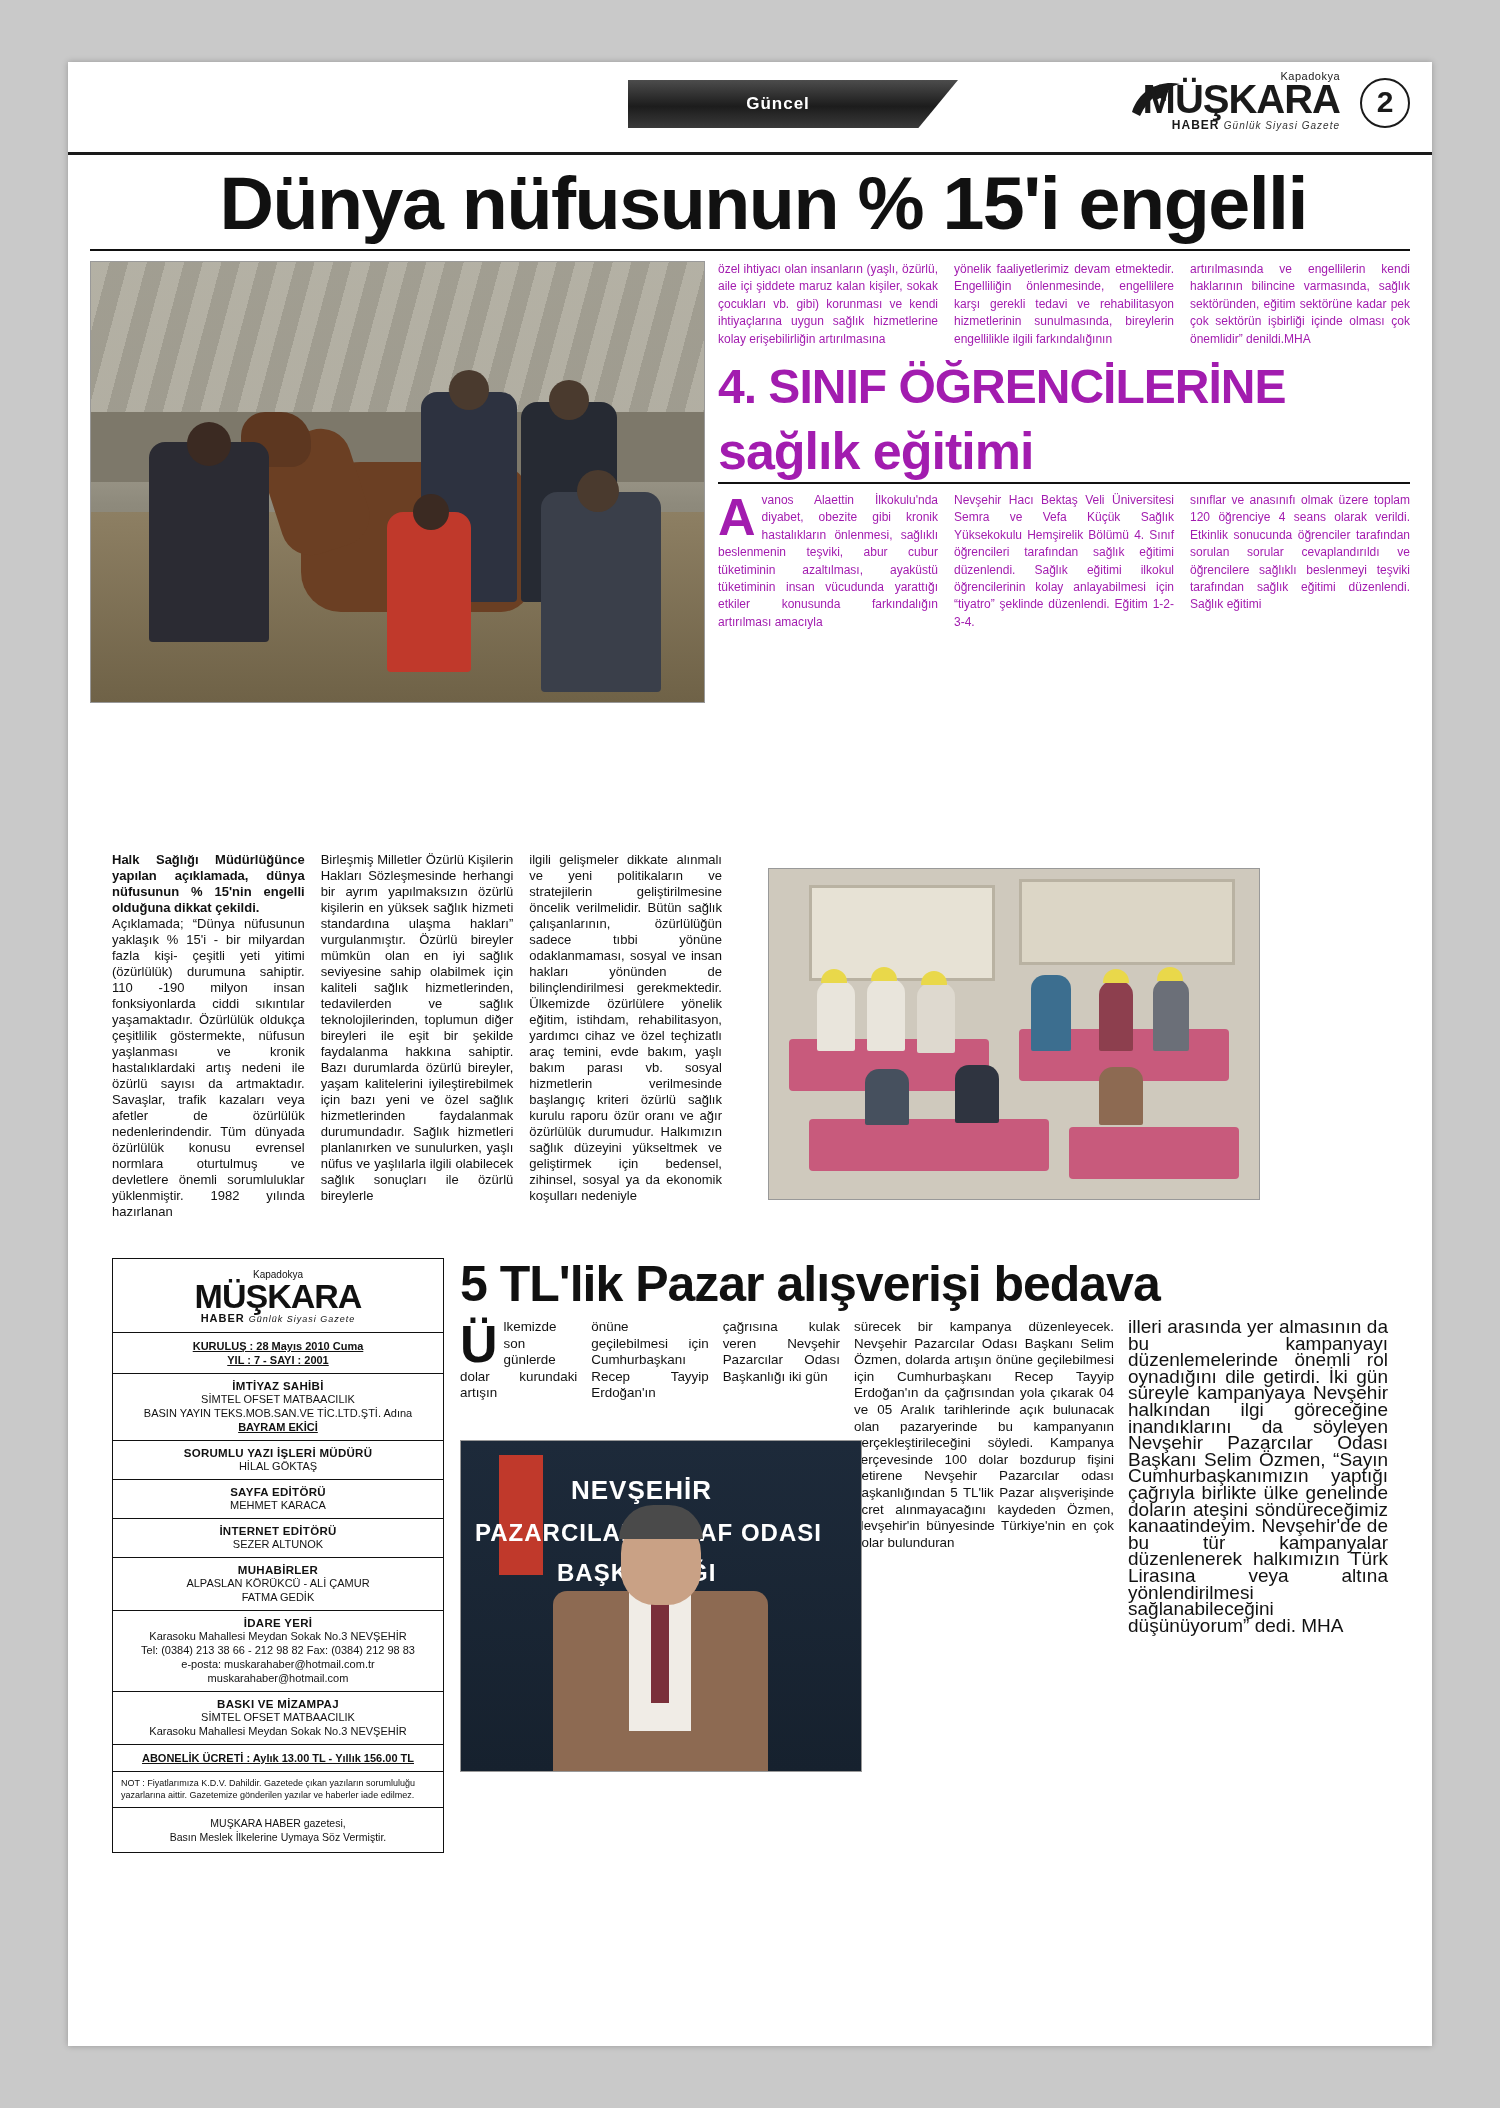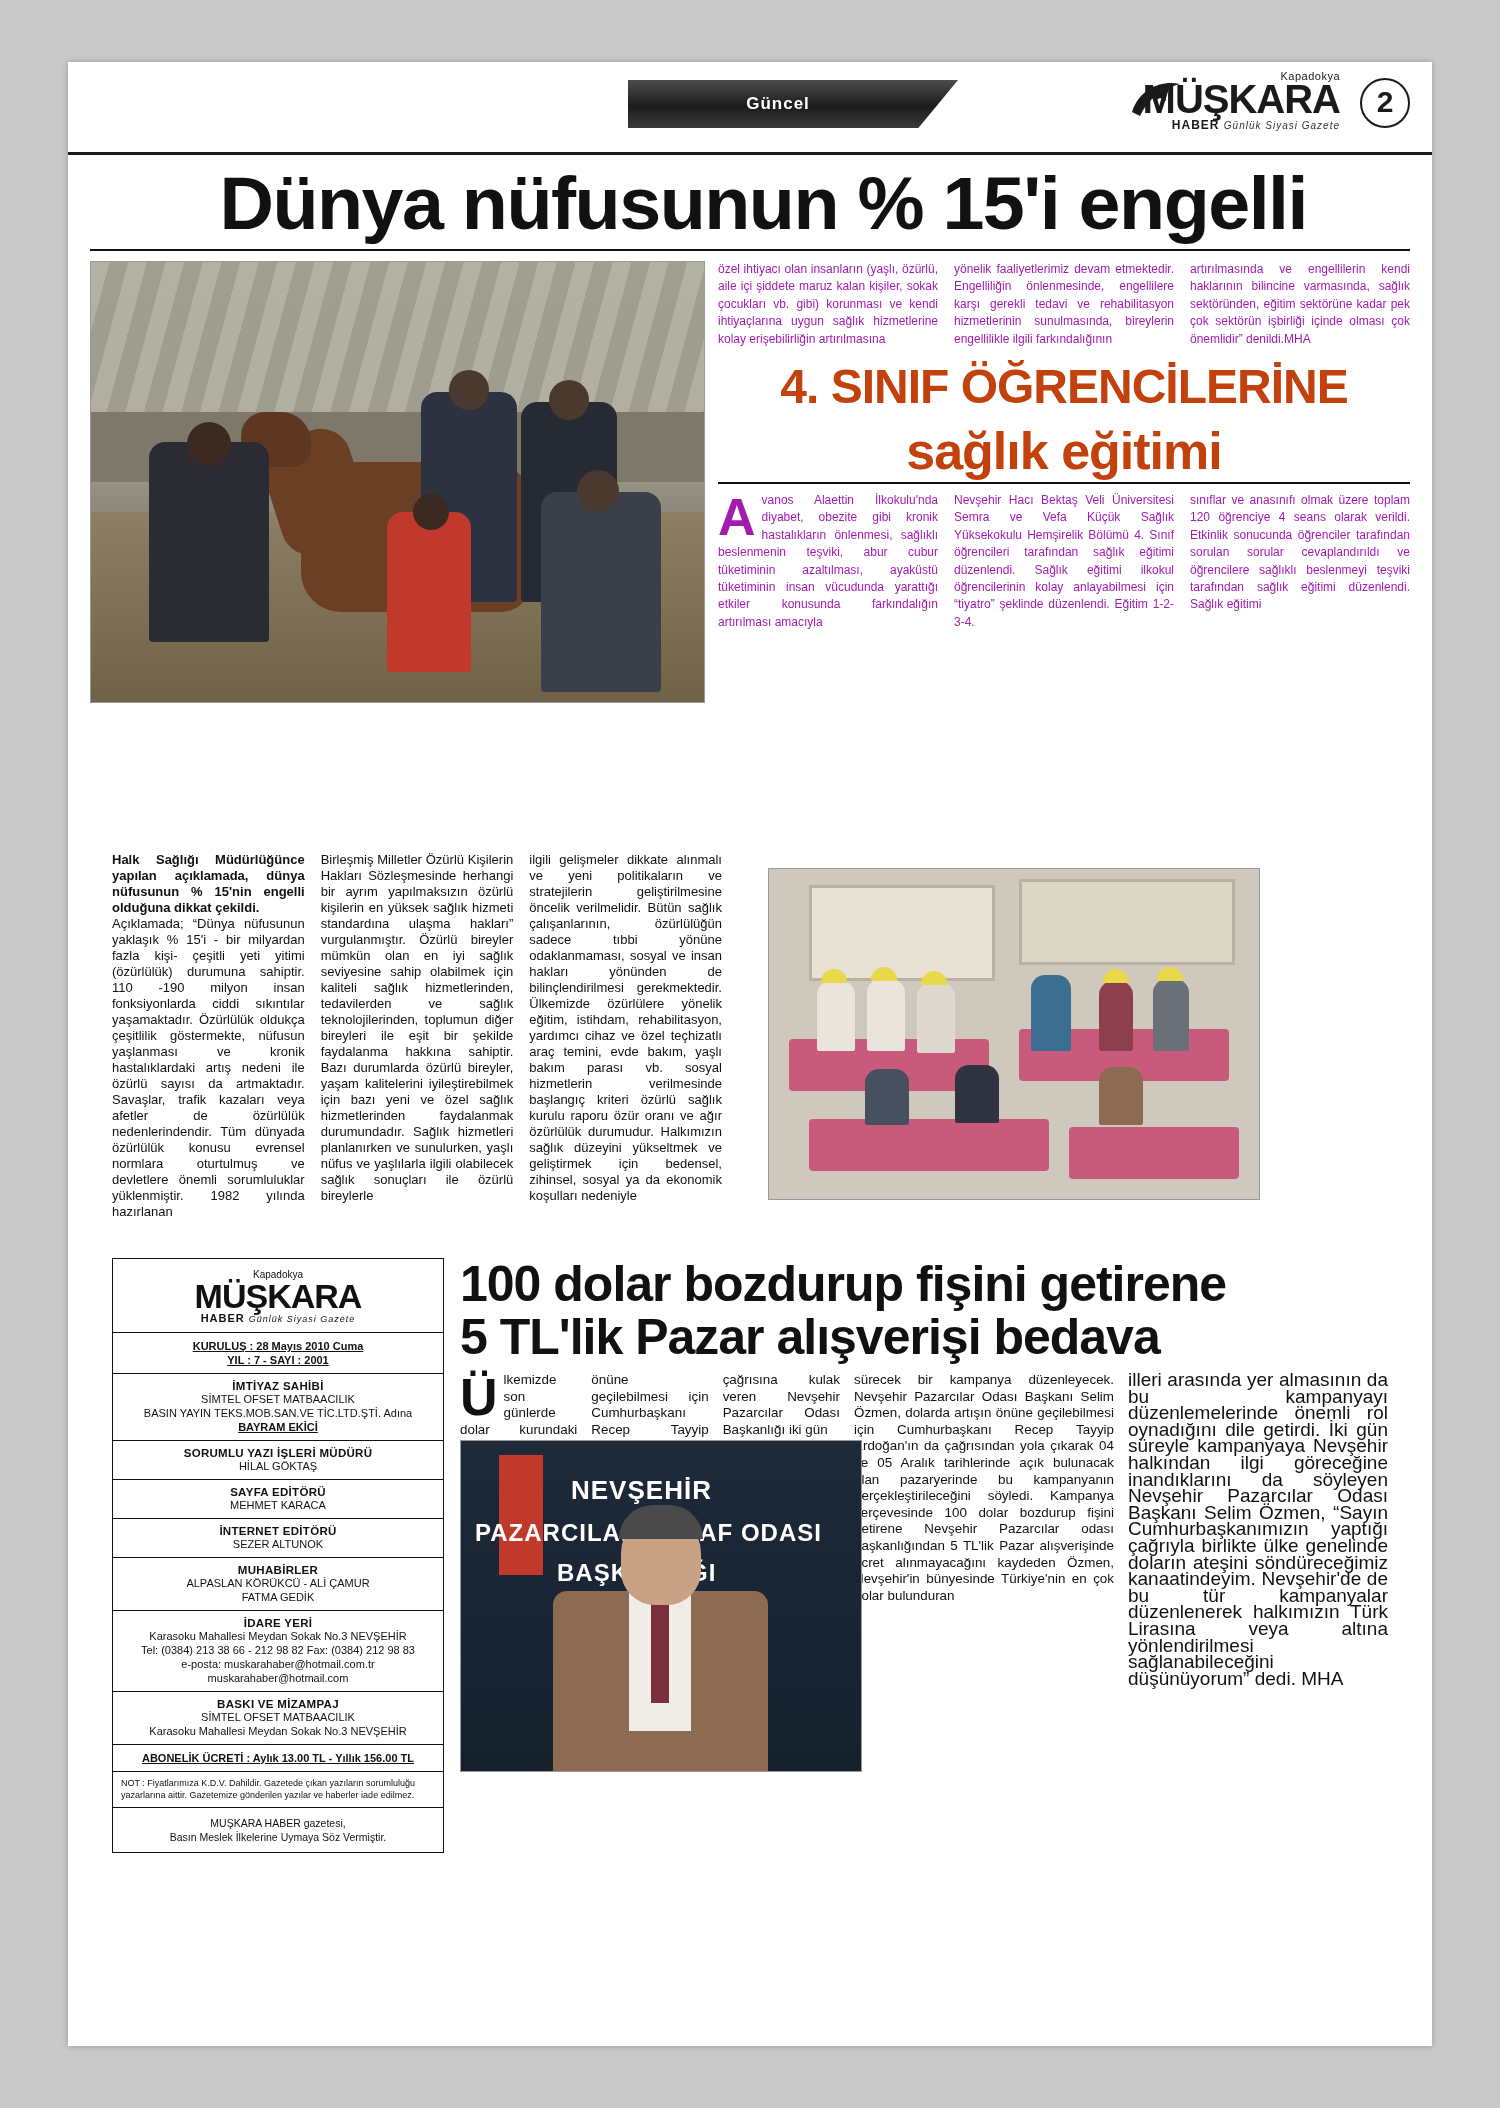--- a/index.html
+++ b/index.html
@@ -89,21 +89,21 @@
   .p4{left:296px;top:250px;width:84px;height:160px;background:#c0392b;}
   .p4h{left:322px;top:232px;width:36px;height:36px;background:#3b2a22;border-radius:50%;position:absolute;}
   .p5{left:450px;top:230px;width:120px;height:200px;background:#3a3f4a;}
   .p5h{left:486px;top:208px;width:42px;height:42px;background:#4a3a2e;border-radius:50%;position:absolute;}
   .topcols{margin-left:628px;}
   .col3{column-count:3;column-gap:16px;font-size:12px;line-height:17.4px;color:#a21caf;text-align:justify;}
   .col3 p{margin:0;}
   
   .hl2{
     margin:14px 0 0 0;
-    font-size:48px;line-height:50px;font-weight:bold;color:#c2410c;text-align:center;
+    font-size:48px;line-height:50px;font-weight:bold;color:#a21caf;
     letter-spacing:-1px;
   }
   
   .dropcap::first-letter{
     float:left;font-size:52px;line-height:42px;font-weight:bold;padding:4px 6px 0 0;
   }
   
   #photo-class{width:490px;height:330px;position:relative;overflow:hidden;border:1px solid #999;}
   .cl-wall{position:absolute;inset:0;background:#cfc9bd;}
   .cl-board{position:absolute;left:40px;top:16px;width:180px;height:90px;background:#e7e2d5;border:3px solid #b9b2a2;}
@@ -304,21 +304,20 @@
       <div class="kb">
         <div class="v vb">ABONELİK ÜCRETİ : Aylık 13.00 TL - Yıllık 156.00 TL</div>
       </div>
       <div class="knote">NOT : Fiyatlarımıza K.D.V. Dahildir. Gazetede çıkan yazıların sorumluluğu yazarlarına aittir. Gazetemize gönderilen yazılar ve haberler iade edilmez.</div>
       <div class="kfoot">
         <div class="vb">MUŞKARA HABER gazetesi,</div>
         <div>Basın Meslek İlkelerine Uymaya Söz Vermiştir.</div>
       </div>
     </div>
 
-    <div class="hl3">100 dolar bozdurup fişini getirene</div>
     <div class="hl3">5 TL'lik Pazar alışverişi bedava</div>
 
     <div class="lowcols">
       <div class="lc" style="column-count:3;width:380px;float:left;">
         <p class="dropcap">Ülkemizde son günlerde dolar kurundaki artışın</p>
         <p>önüne geçilebilmesi için Cumhurbaşkanı Recep Tayyip Erdoğan'ın</p>
         <p>çağrısına kulak veren Nevşehir Pazarcılar Odası Başkanlığı iki gün</p>
       </div>
       <div style="float:left;width:260px;margin-left:14px;font-size:13.4px;line-height:16.6px;text-align:justify;color:#111;">
         <p style="margin:0;">sürecek bir kampanya düzenleyecek. Nevşehir Pazarcılar Odası Başkanı Selim Özmen, dolarda artışın önüne geçilebilmesi için Cumhurbaşkanı Recep Tayyip Erdoğan'ın da çağrısından yola çıkarak 04 ve 05 Aralık tarihlerinde açık bulunacak olan pazaryerinde bu kampanyanın gerçekleştirileceğini söyledi. Kampanya çerçevesinde 100 dolar bozdurup fişini getirene Nevşehir Pazarcılar odası başkanlığından 5 TL'lik Pazar alışverişinde ücret alınmayacağını kaydeden Özmen, Nevşehir'in bünyesinde Türkiye'nin en çok dolar bulunduran</p>

